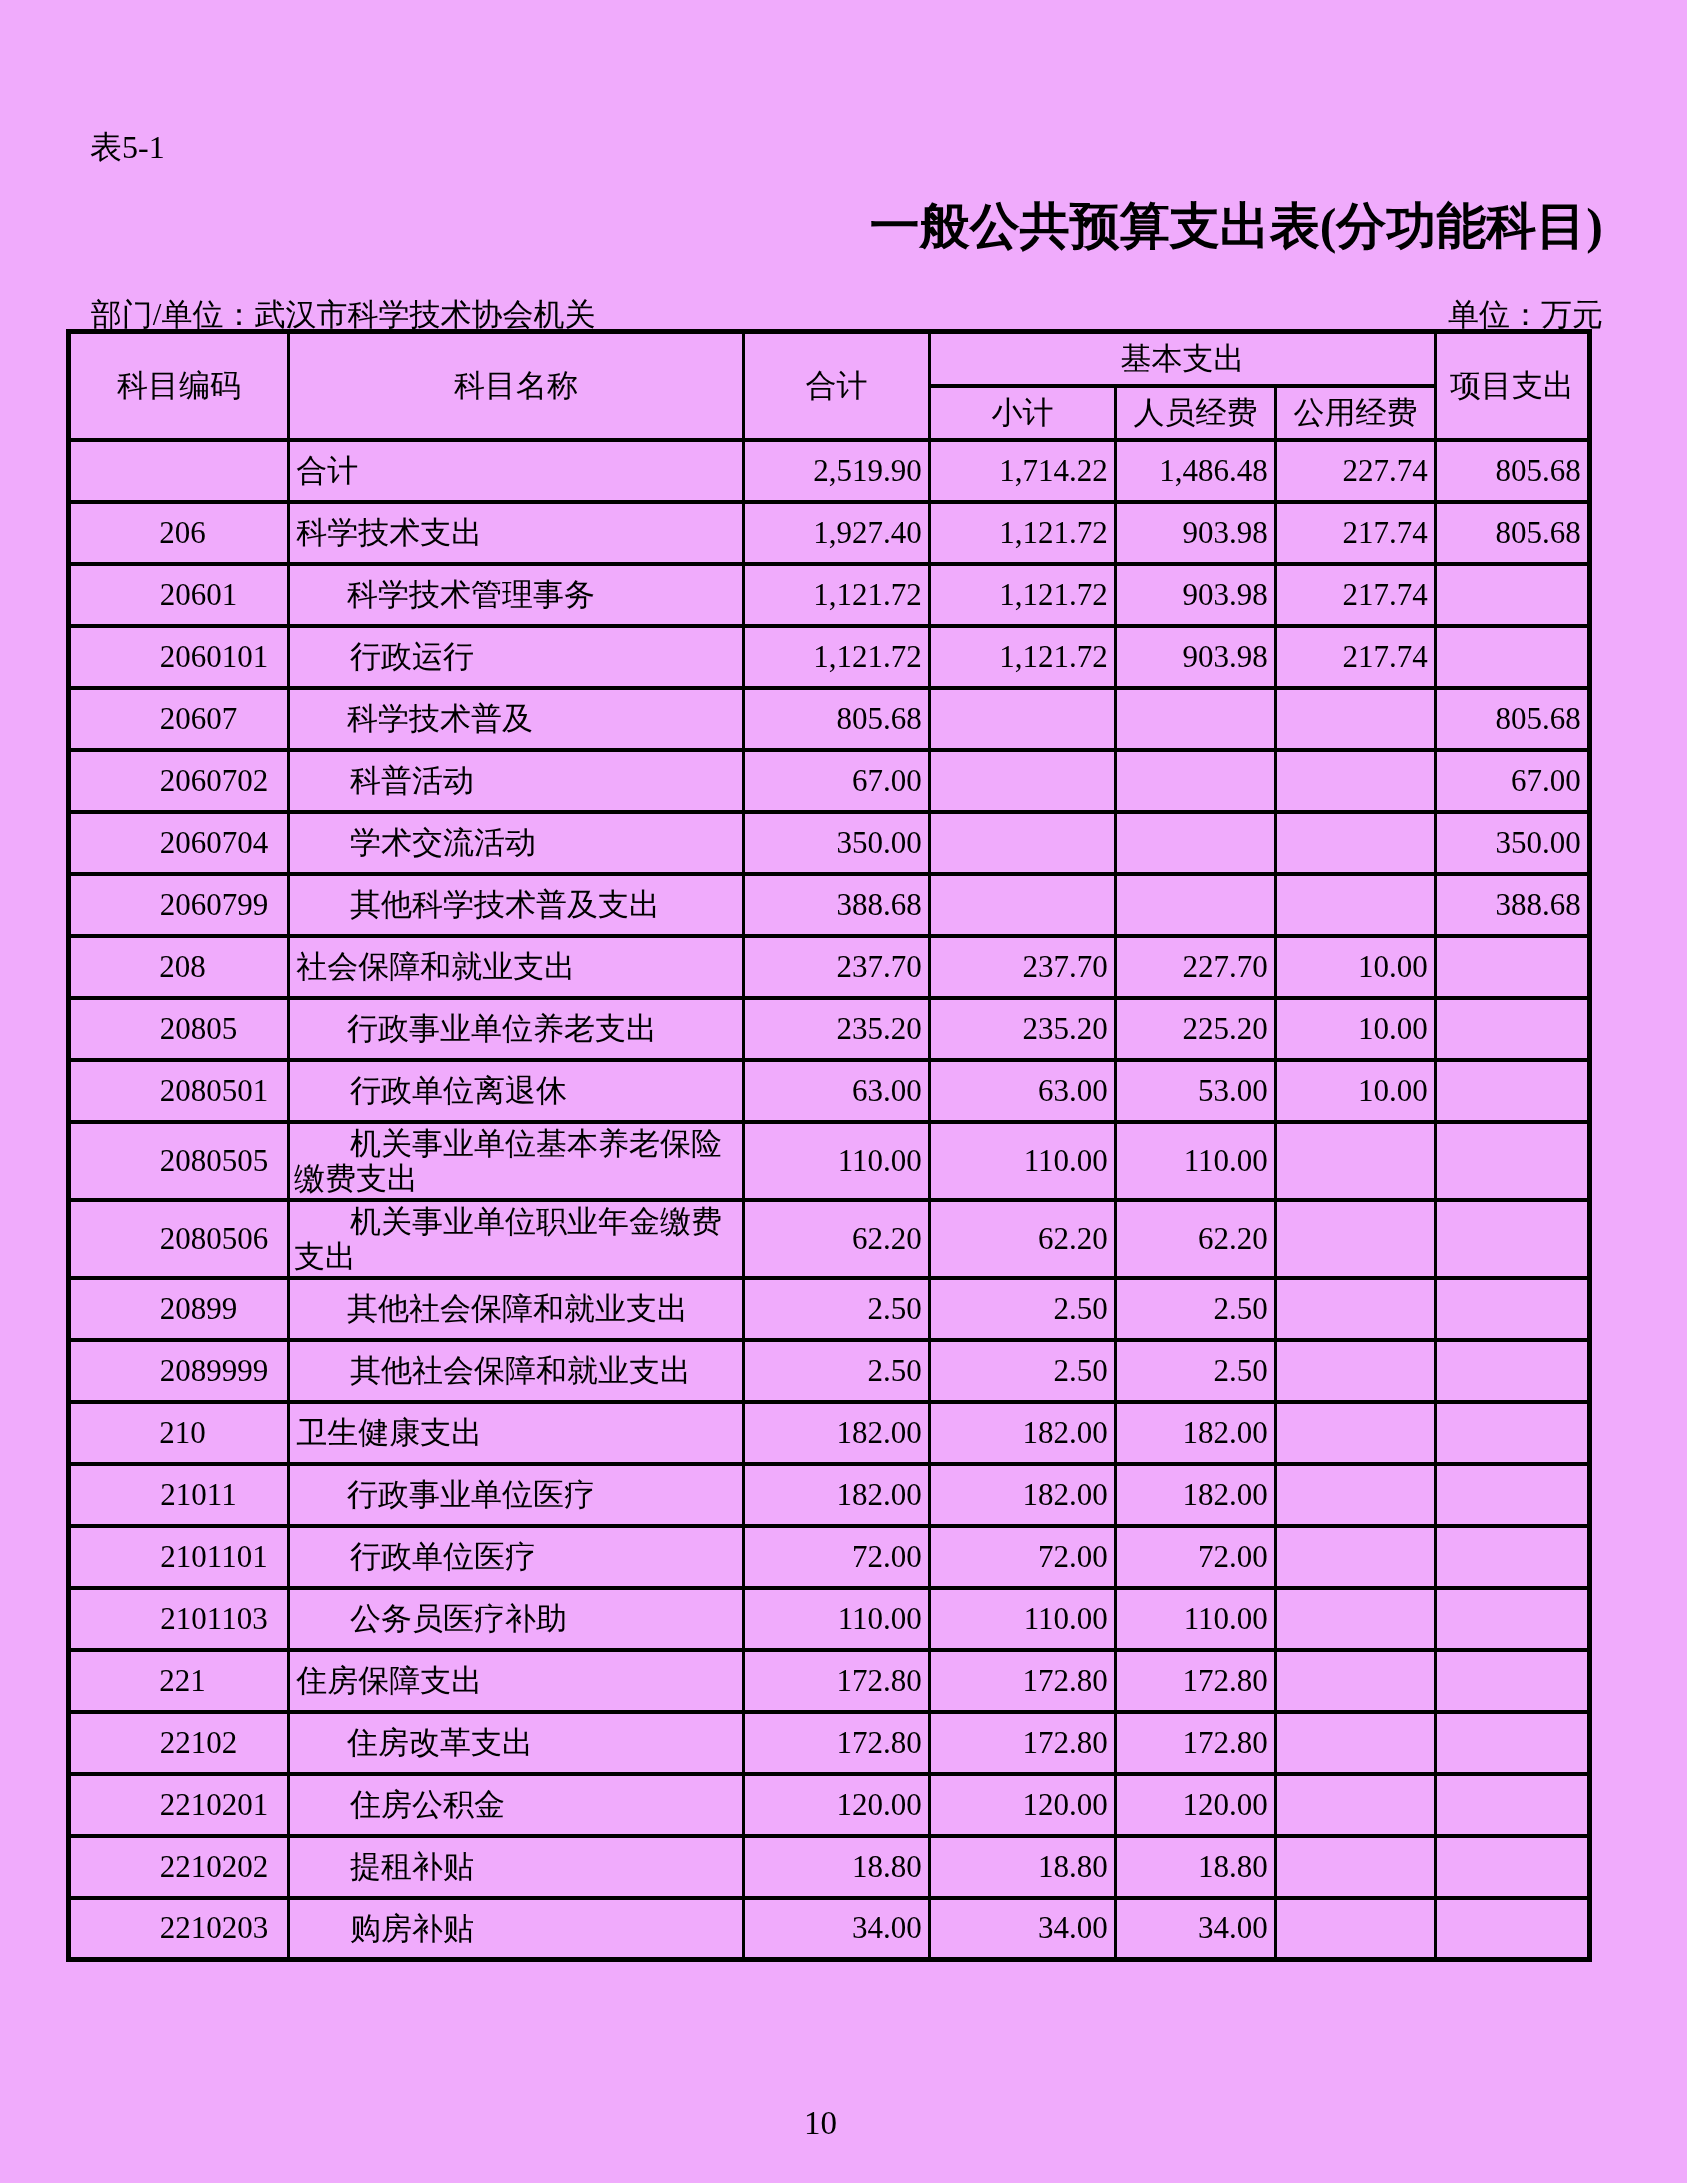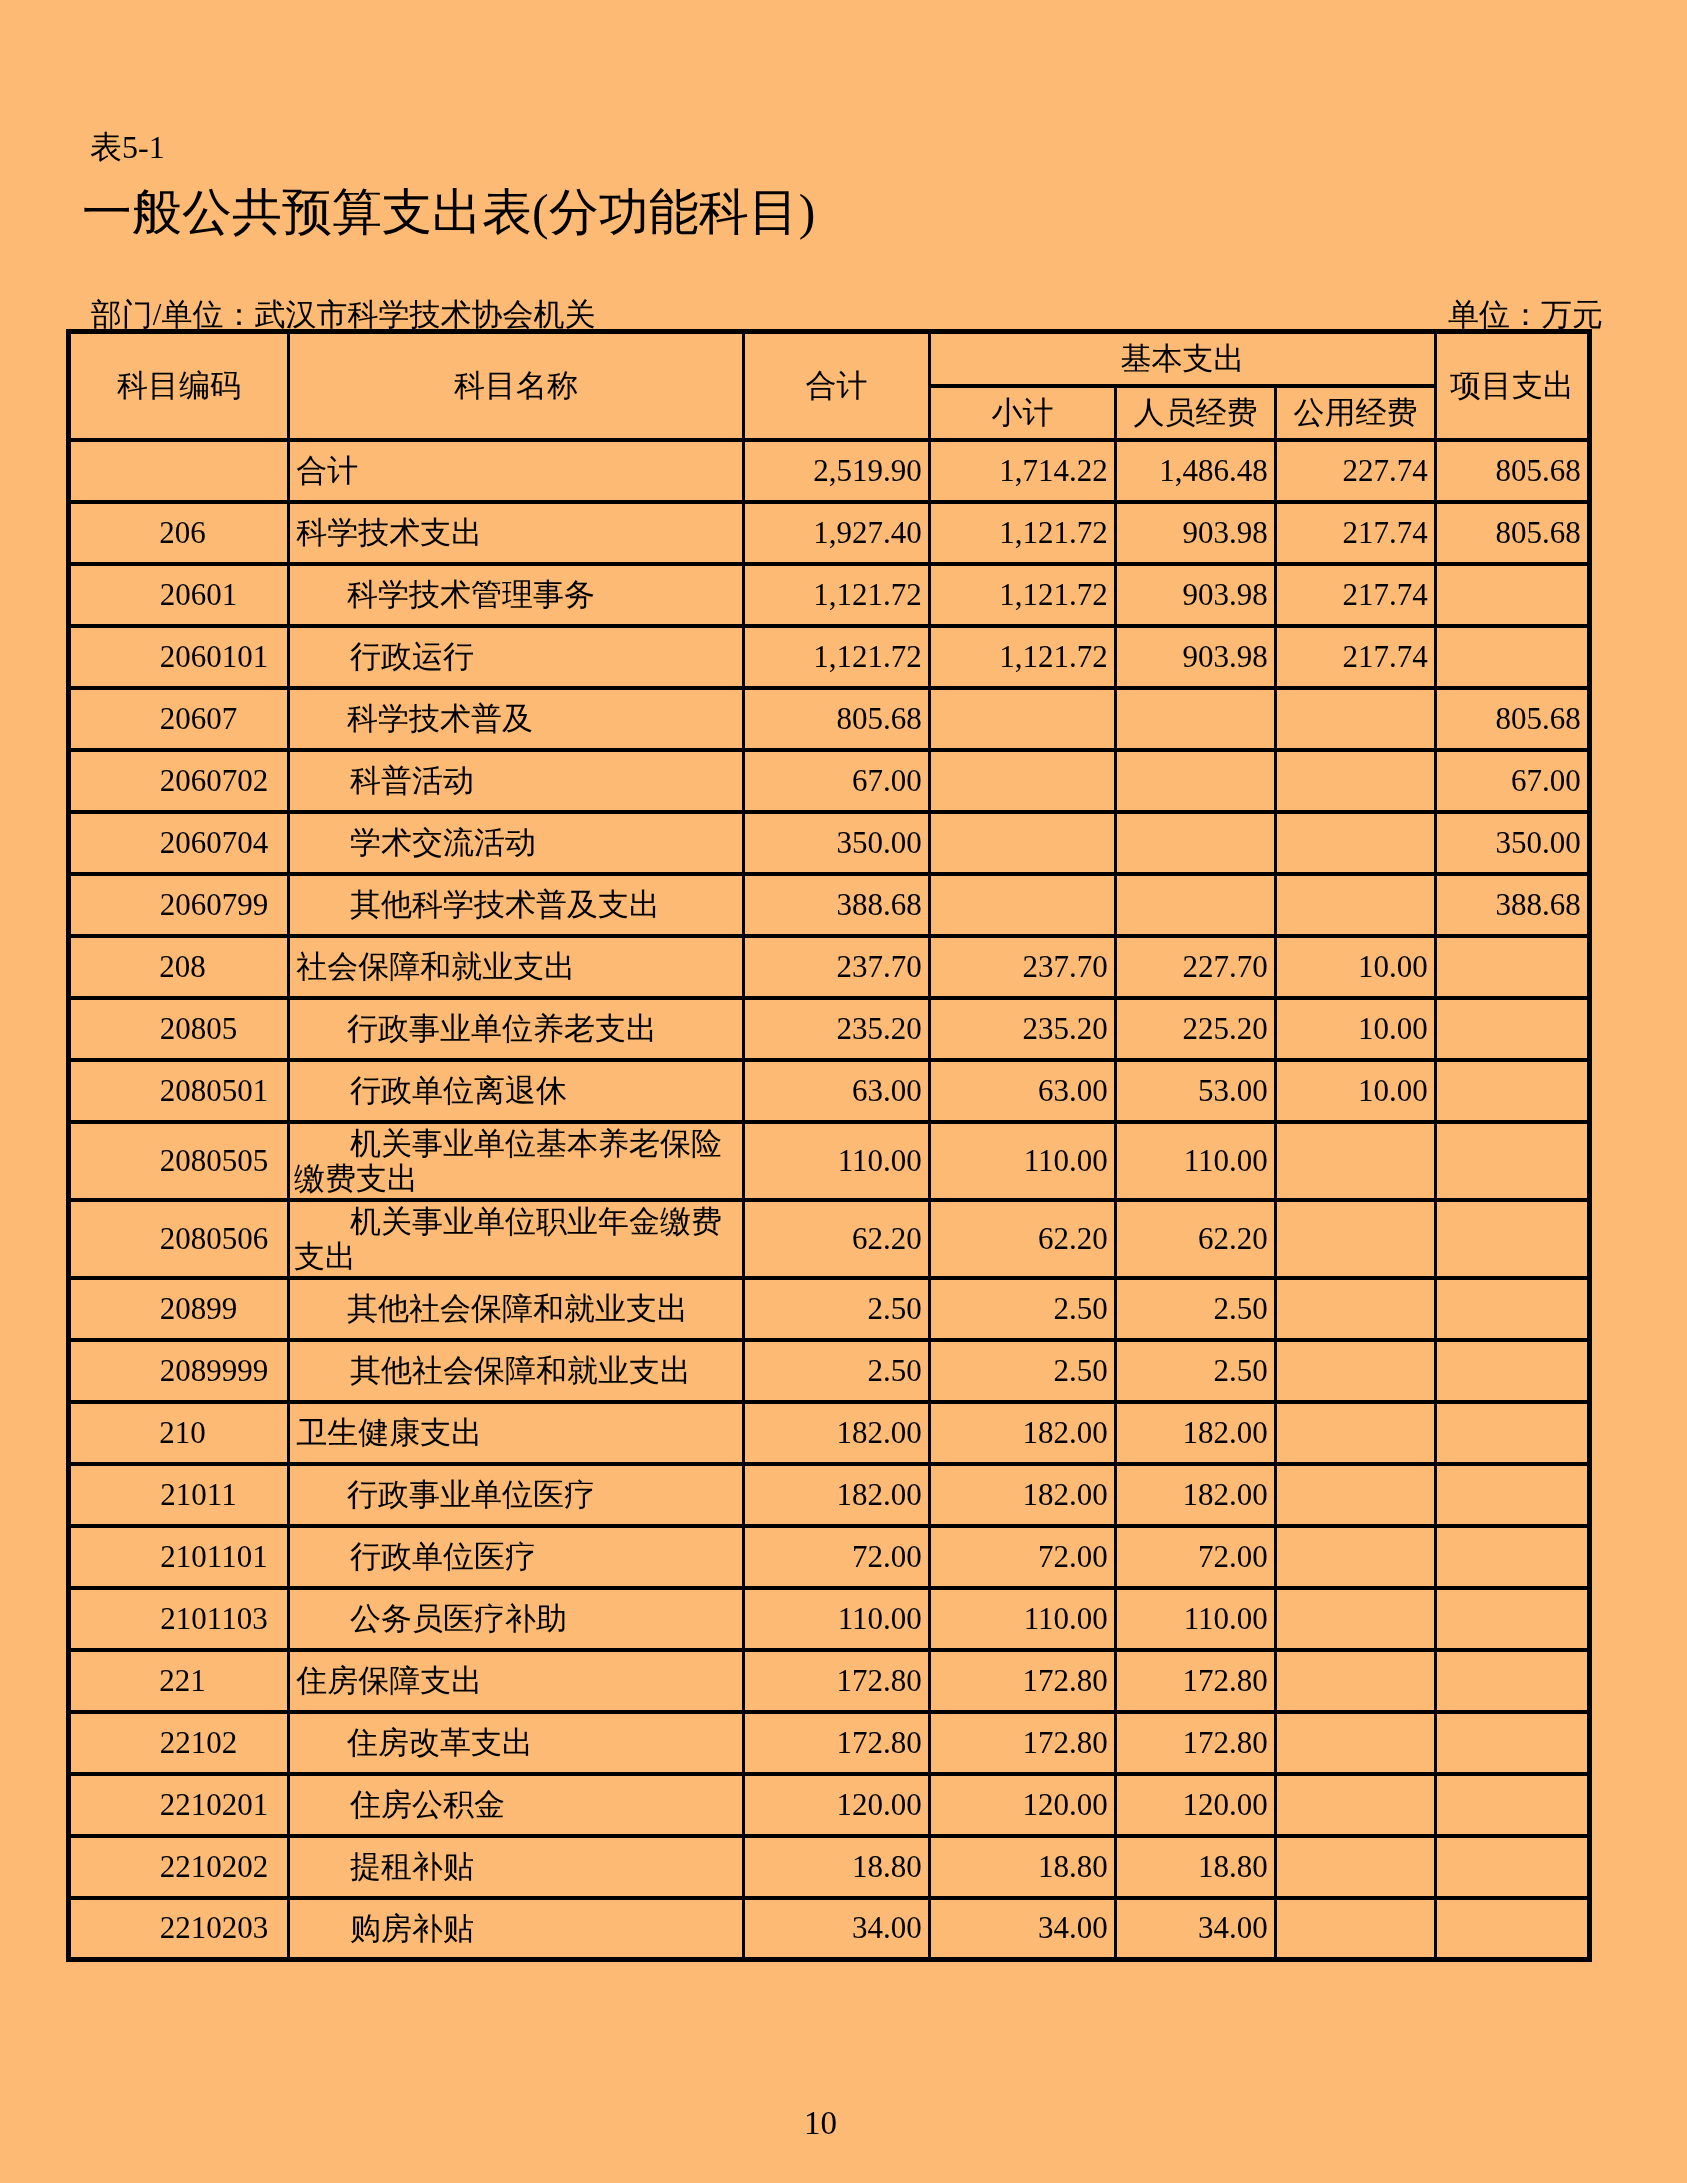--- a/index.html
+++ b/index.html
@@ -1,41 +1,41 @@
 <!DOCTYPE html>
 <html lang="zh" style="font-size:8.3px"><head>
 <meta charset="utf-8">
 <style>
   * { box-sizing: border-box; }
   html, body { margin: 0; padding: 0; background: #ffffff; }
   .page {
     position: relative;
     width: 1687px;
     height: 2183px;
-    background: #fdba74;
+    background: #f0abfc;
     font-family: "Liberation Serif", "DejaVu Serif", serif;
     color: #000000;
     overflow: hidden;
   }
   .sheet-label {
     position: absolute;
     left: 90px;
     top: 130px;
     font-size: 32px;
     line-height: 1.1;
     white-space: nowrap;
   }
   .doc-title {
     position: absolute;
     left: 82px;
-    top: 182px;
+    top: 196px;
     width: 1521px;
-    text-align: left;
+    text-align: right;
     font-size: 50px;
-    font-weight: normal;
+    font-weight: bold;
     line-height: 1.2;
     white-space: nowrap;
   }
   .meta-line {
     position: absolute;
     left: 82px;
     top: 296px;
     width: 1521px;
     font-size: 31px;
     line-height: 1.2;

